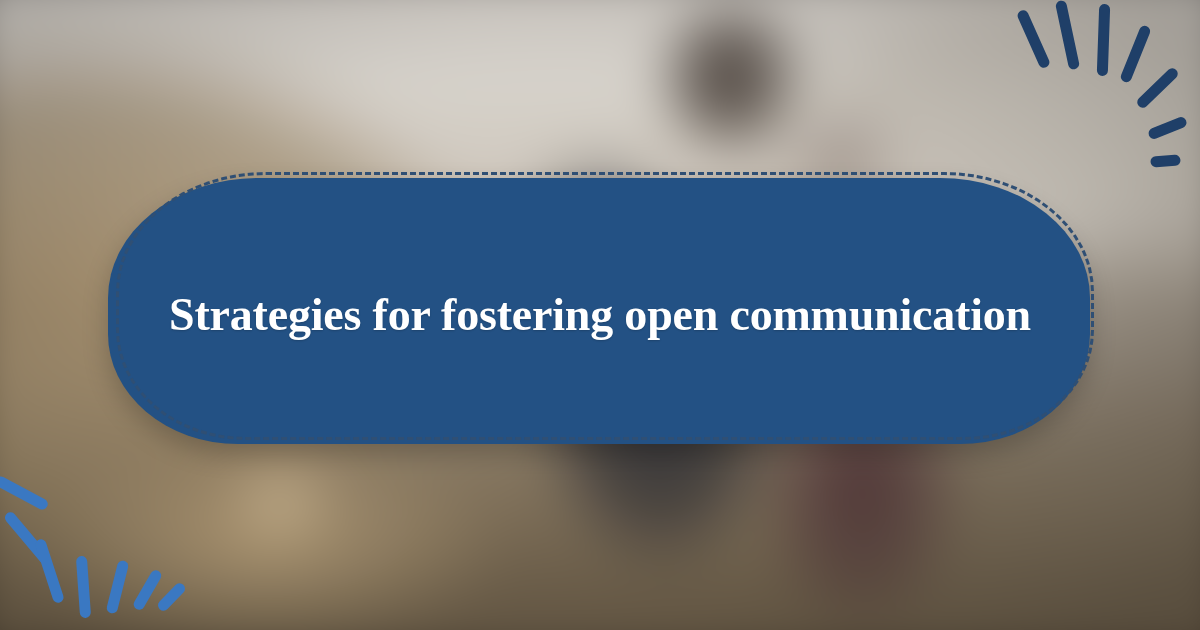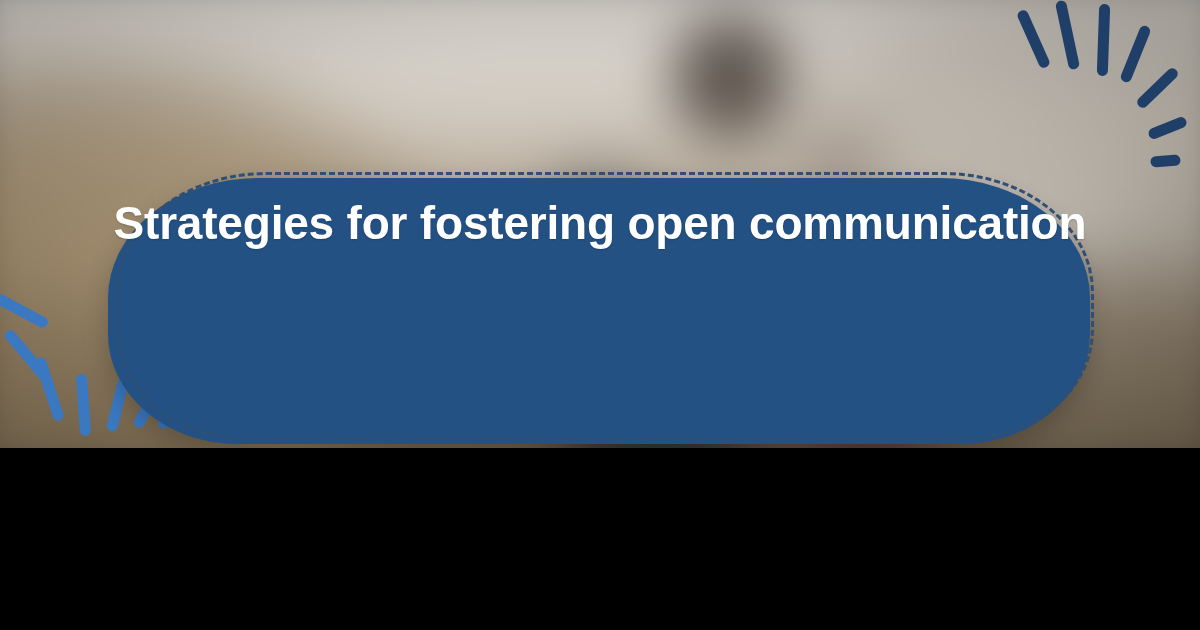--- a/index.html
+++ b/index.html
@@ -3,23 +3,23 @@
 <meta charset="utf-8">
 <style>
   html, body {
     margin: 0;
     padding: 0;
     background: #000;
   }
   .stage {
     position: relative;
     width: 1200px;
-    height: 448px;
+    height: 630px;
     overflow: hidden;
-    font-family: Liberation Sans, sans-serif;
+    font-family: Liberation Serif, serif;
   }
 
   
   .photo {
     position: absolute;
     inset: -40px;
     filter: blur(26px) saturate(0.95);
     background-color: #b9b0a4;
   }
   .photo .layer {

